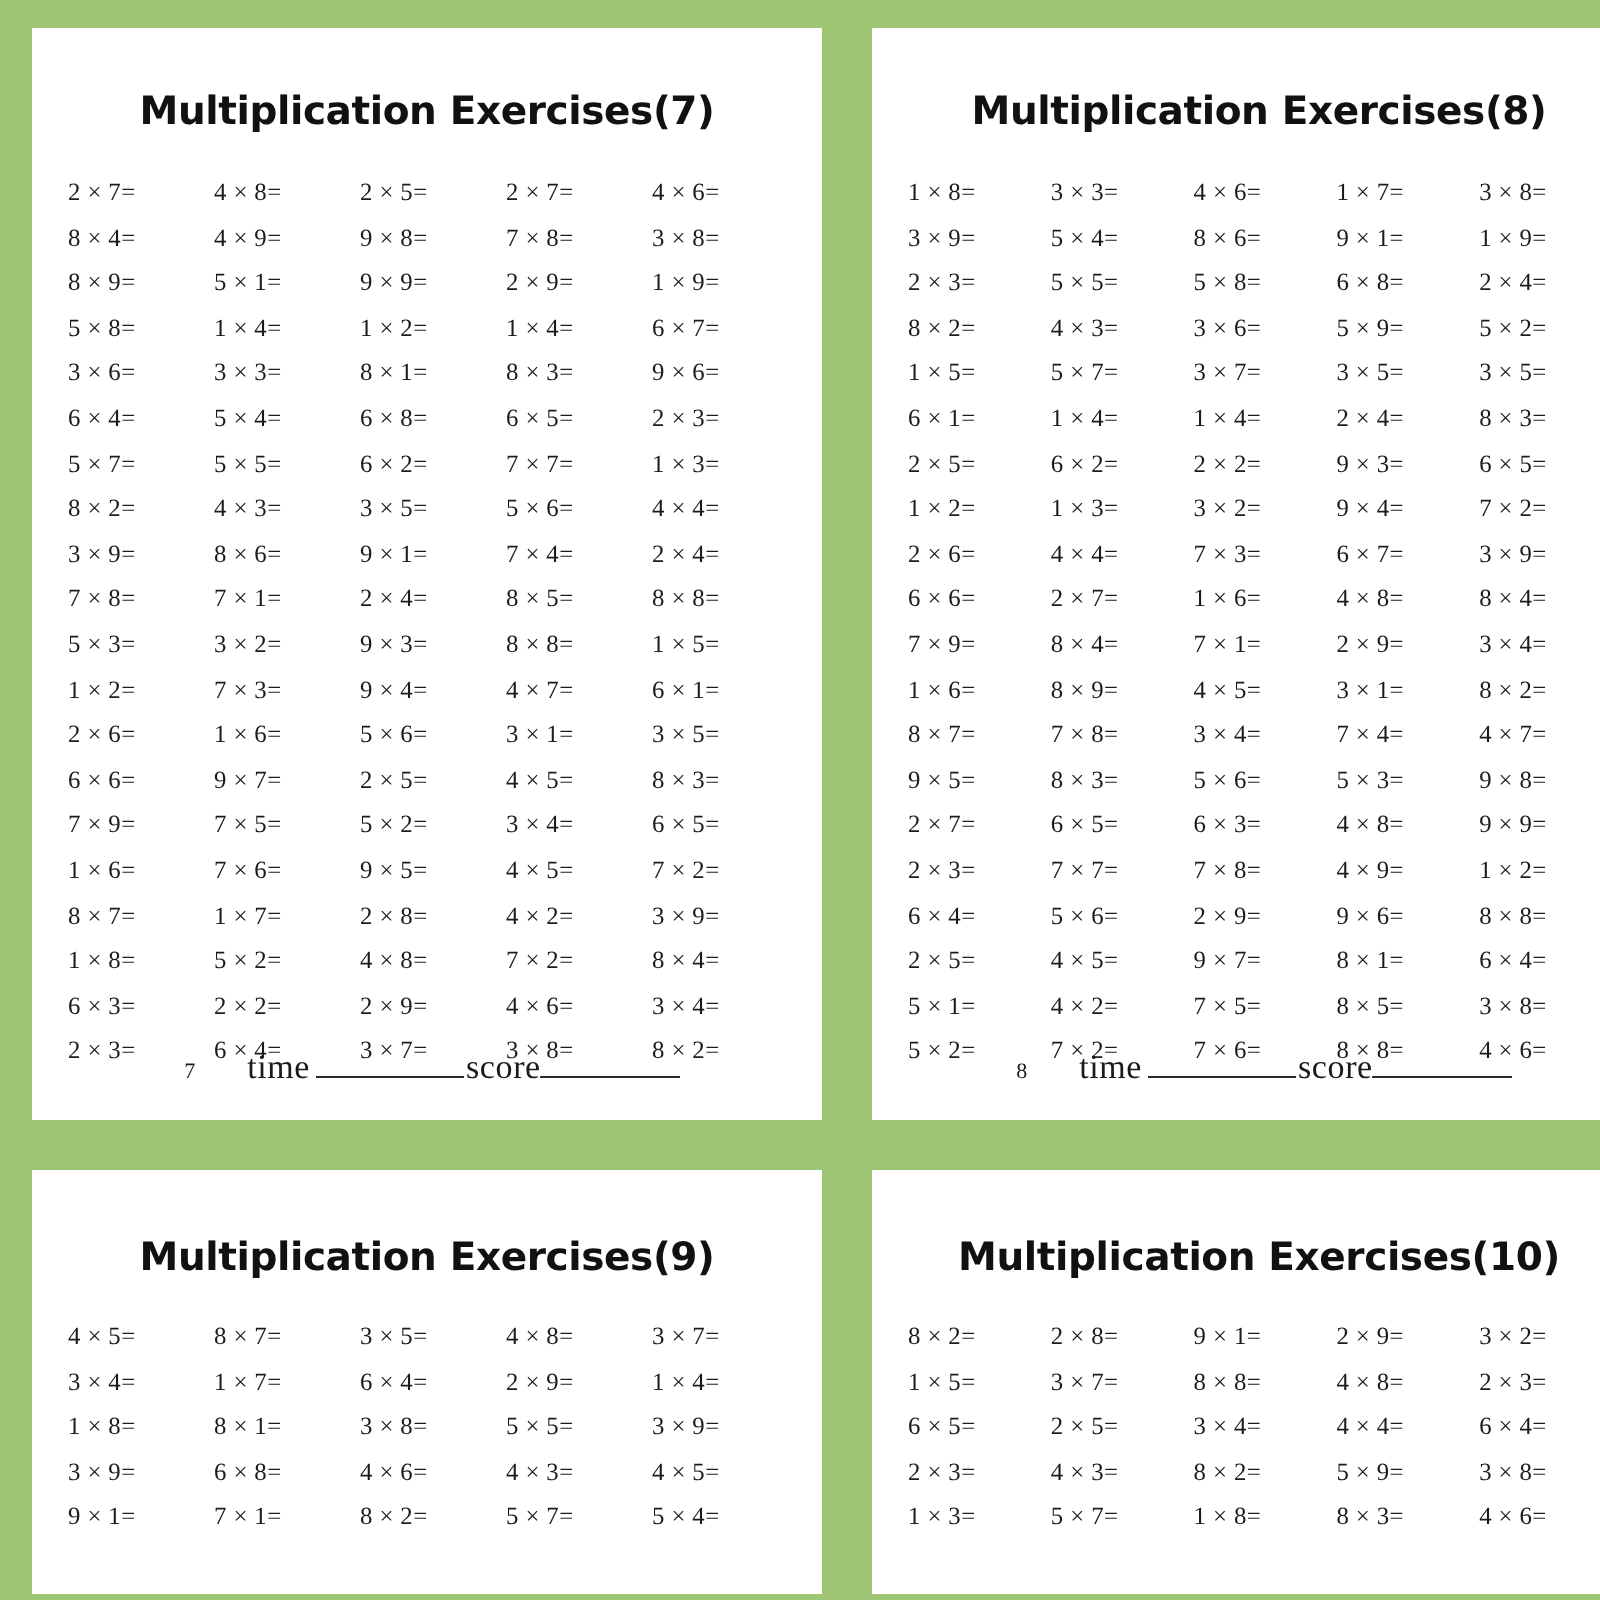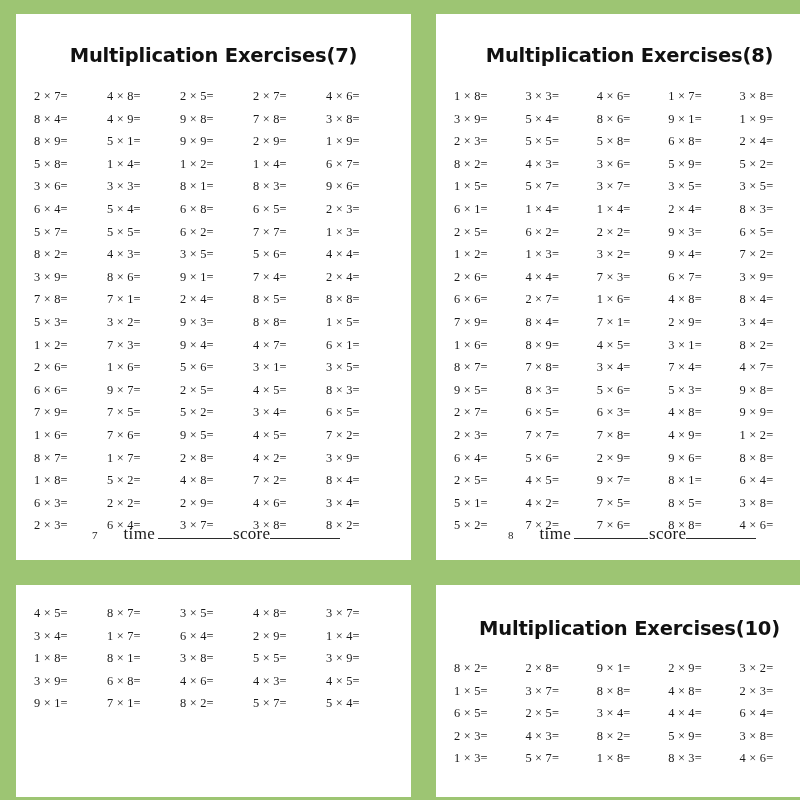--- a/index.html
+++ b/index.html
@@ -358,20 +358,21 @@
           <span class="lbl">time</span>
           <span class="rule time-rule"></span>
           <span class="lbl">score</span>
           <span class="rule score-rule"></span>
         </div>
       </div>
     </div>
 
     <div class="sheet bottom" style="background: rgb(255, 255, 255);">
       <div class="sheet-inner">
+        <h1 class="sheet-title">Multiplication Exercises(9)</h1>
         <div class="problems">
             <div class="problem">4 × 5=</div>
             <div class="problem">8 × 7=</div>
             <div class="problem">3 × 5=</div>
             <div class="problem">4 × 8=</div>
             <div class="problem">3 × 7=</div>
             <div class="problem">3 × 4=</div>
             <div class="problem">1 × 7=</div>
             <div class="problem">6 × 4=</div>
             <div class="problem">2 × 9=</div>

